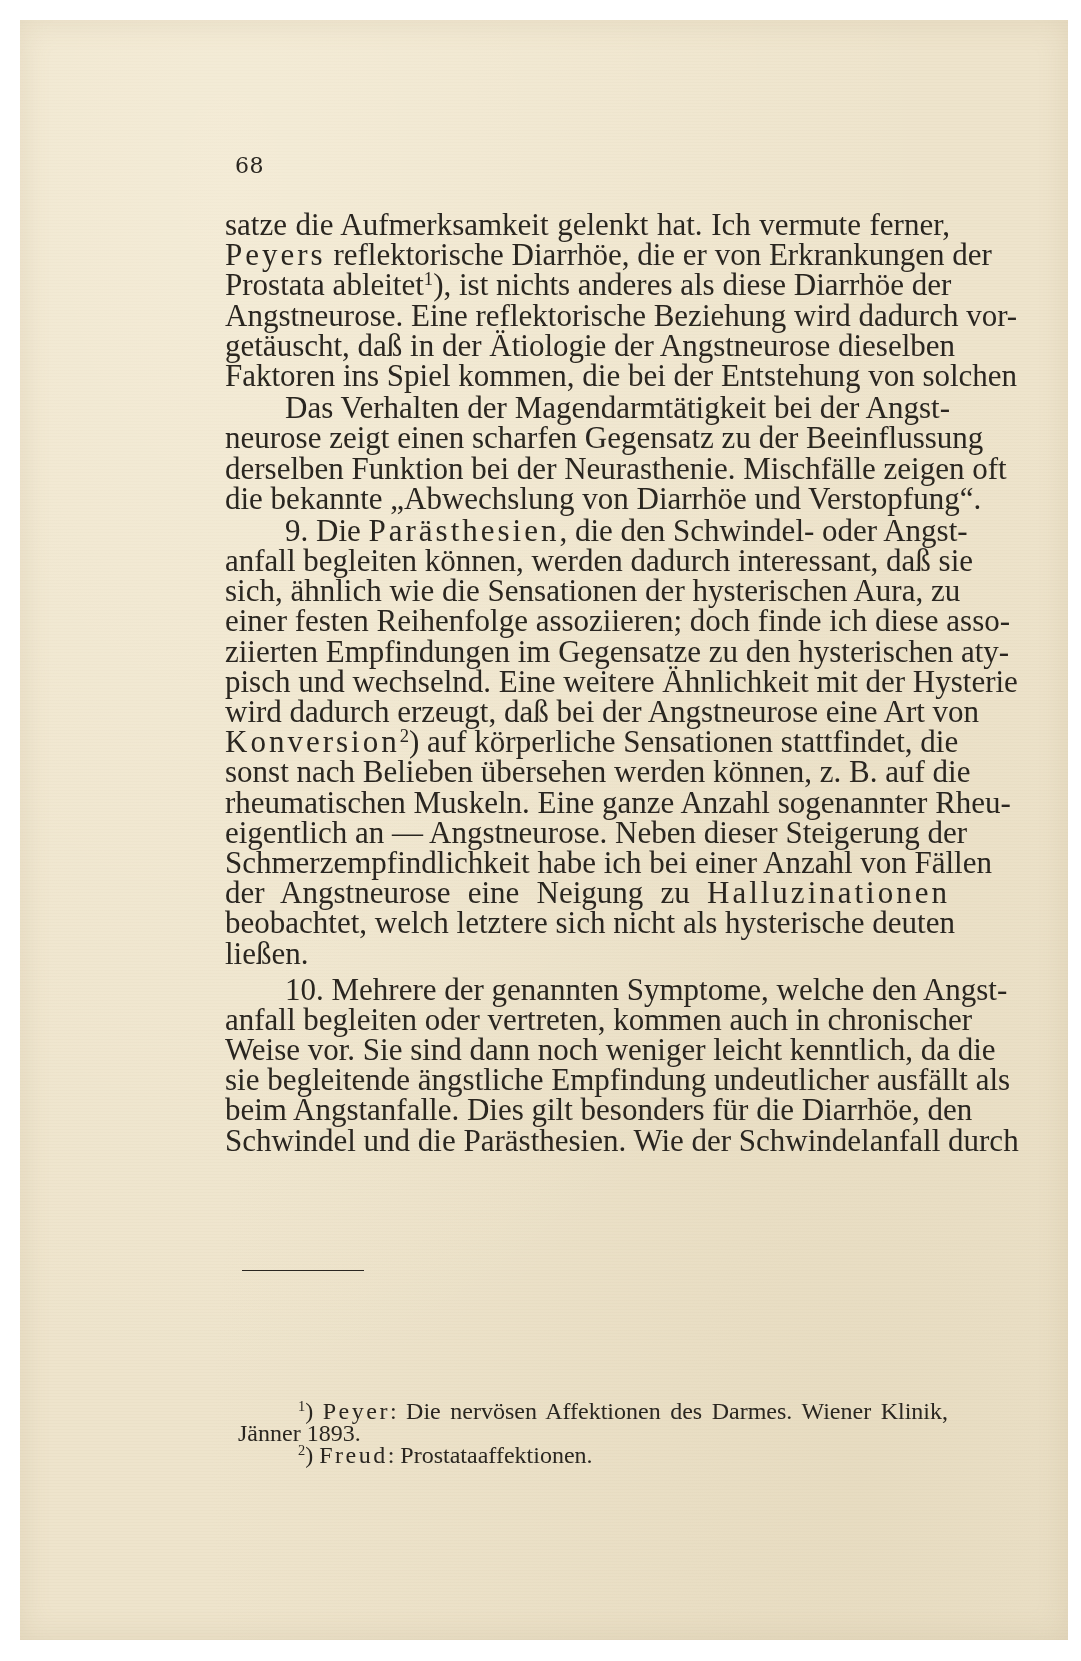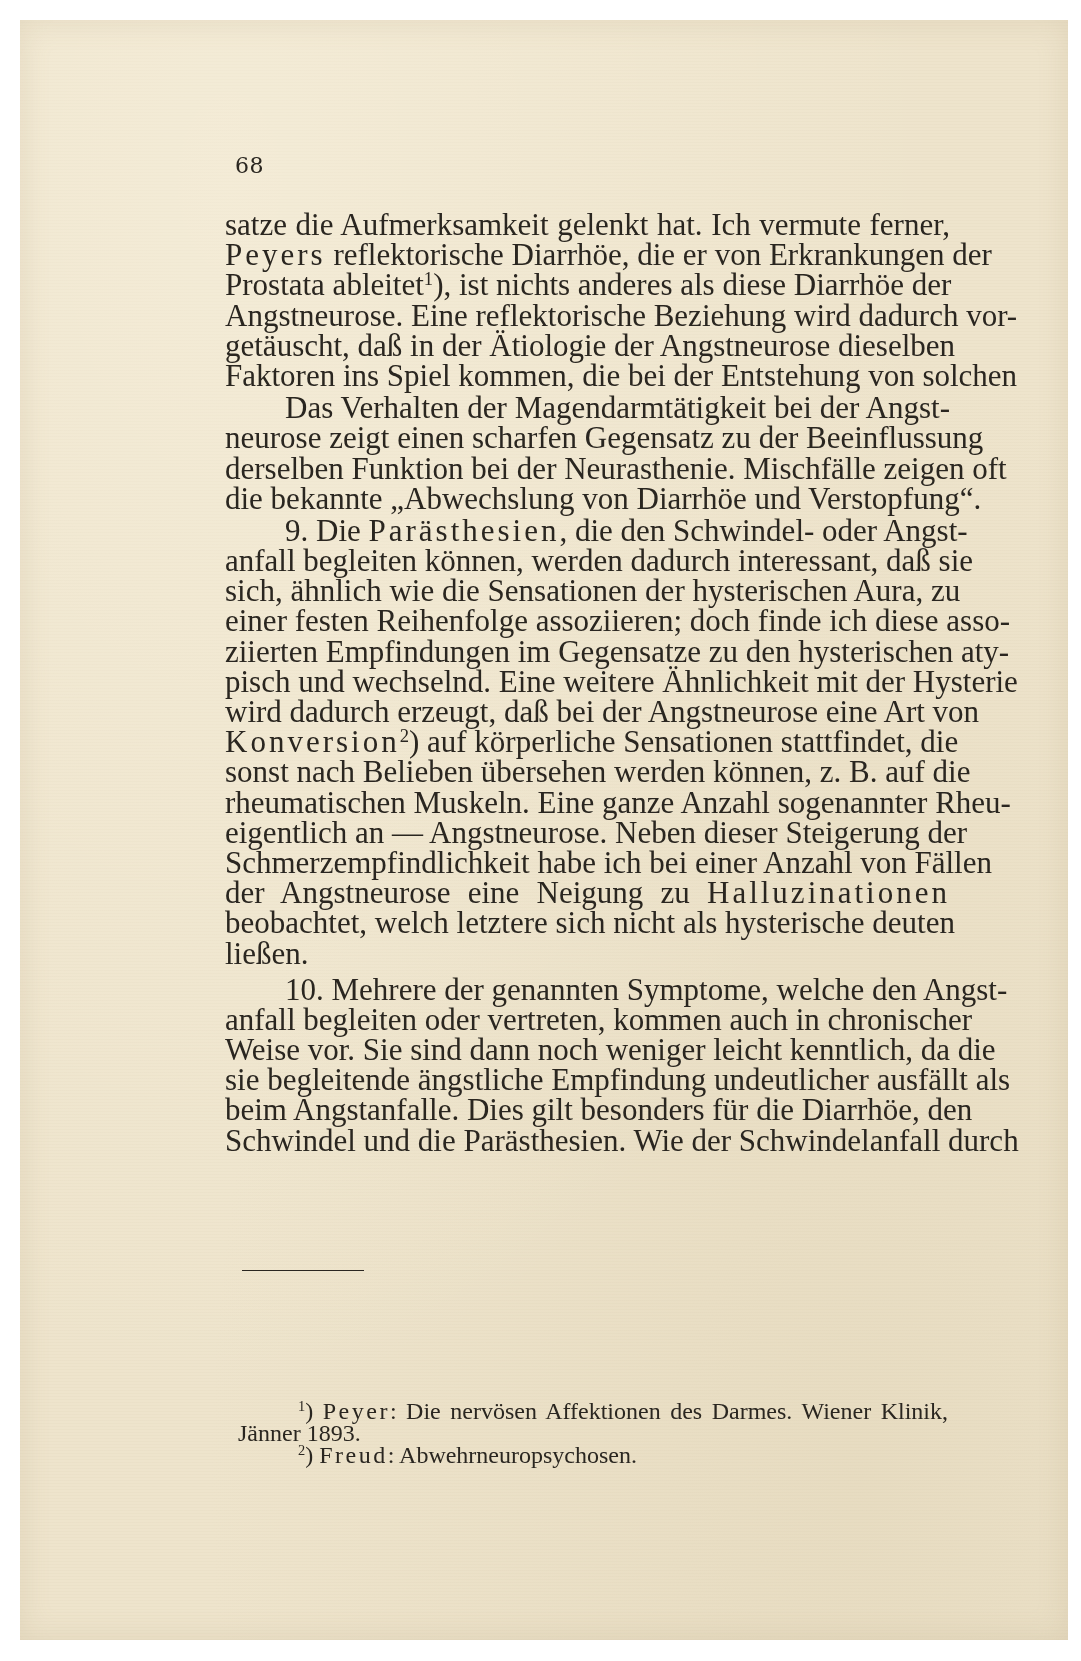--- a/index.html
+++ b/index.html
@@ -158,16 +158,16 @@
   </div>
 
   <div class="rule"></div>
 
   <div class="footnotes">
     <div>
       <span class="fn-line fn-first"><sup>1</sup>) <span class="fn-spaced">Peyer</span><span>: Die nervösen Affektionen des Darmes. Wiener Klinik,</span></span>
       <span class="fn-line">Jänner 1893.</span>
     </div>
     <div>
-      <span class="fn-line" style="padding-left:60px"><sup>2</sup>) <span class="fn-spaced">Freud</span><span>: Abwehrneuropsychosen.</span></span>
+      <span class="fn-line" style="padding-left:60px"><sup>2</sup>) <span class="fn-spaced">Freud</span><span>: Prostataaffektionen.</span></span>
     </div>
   </div>
 </div>
 
 </body></html>

